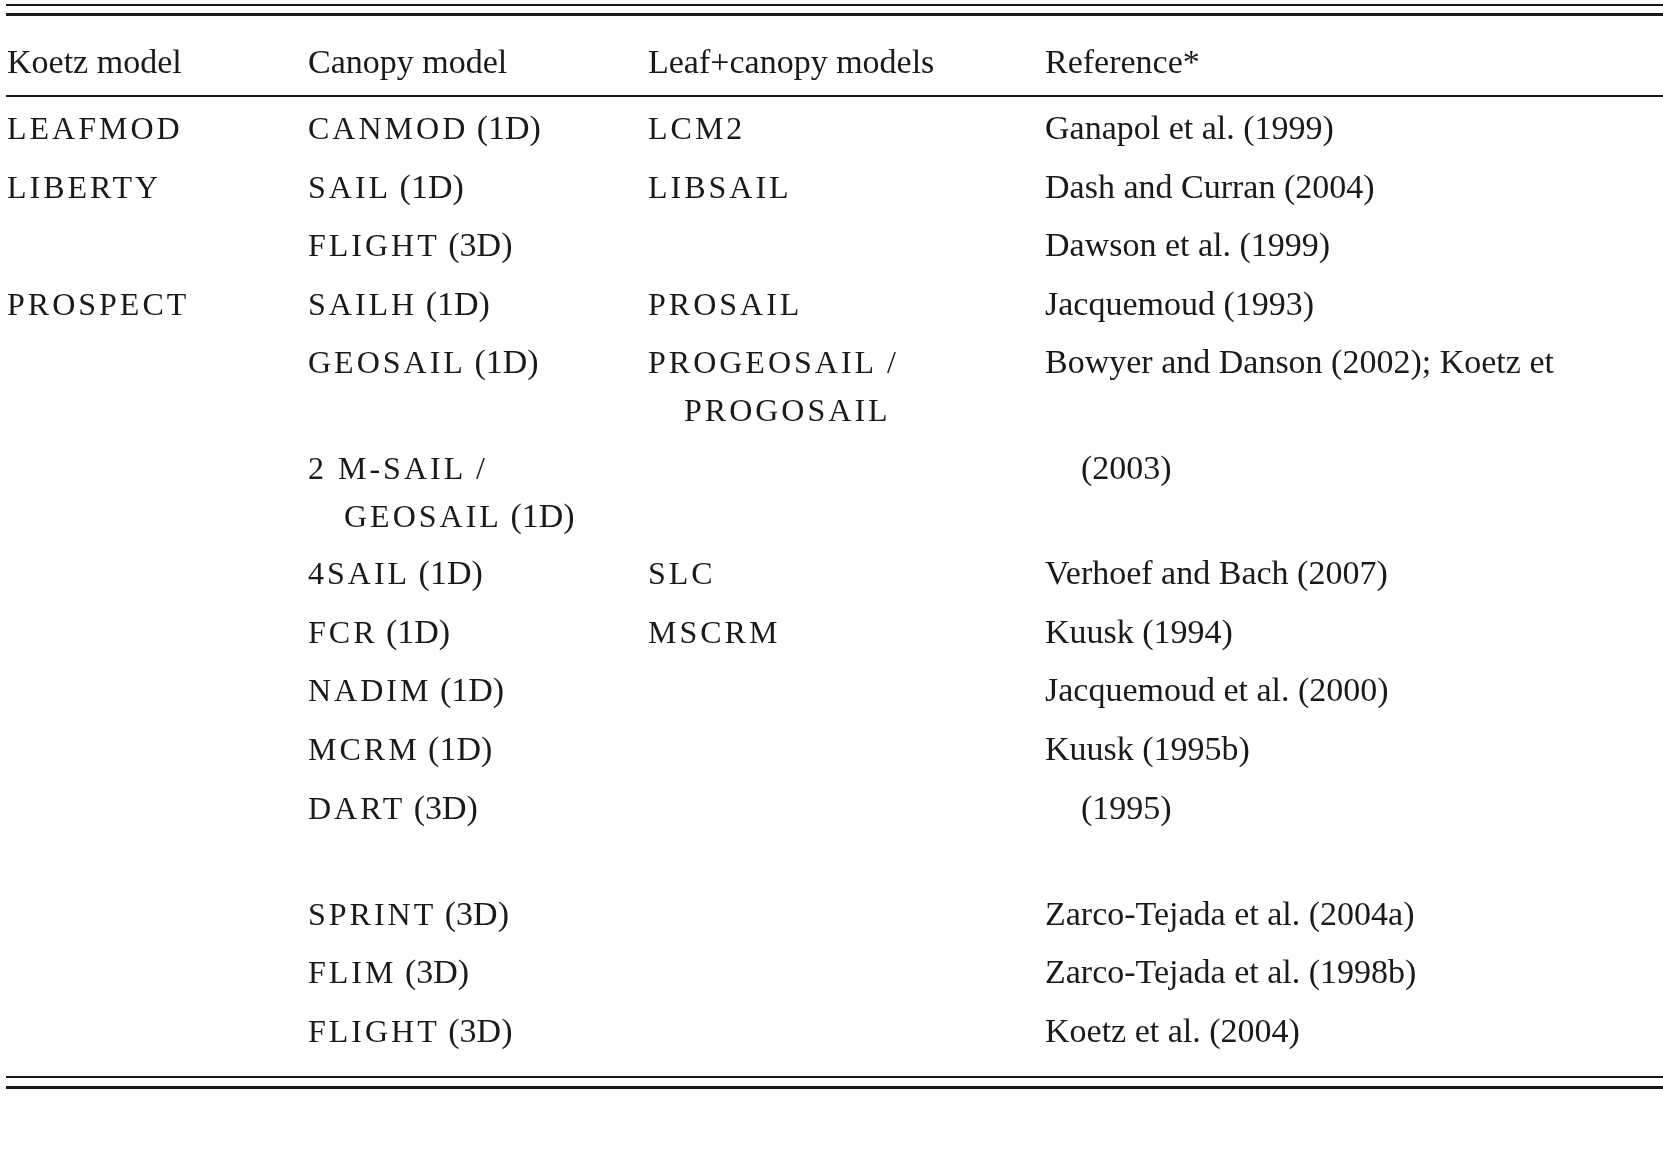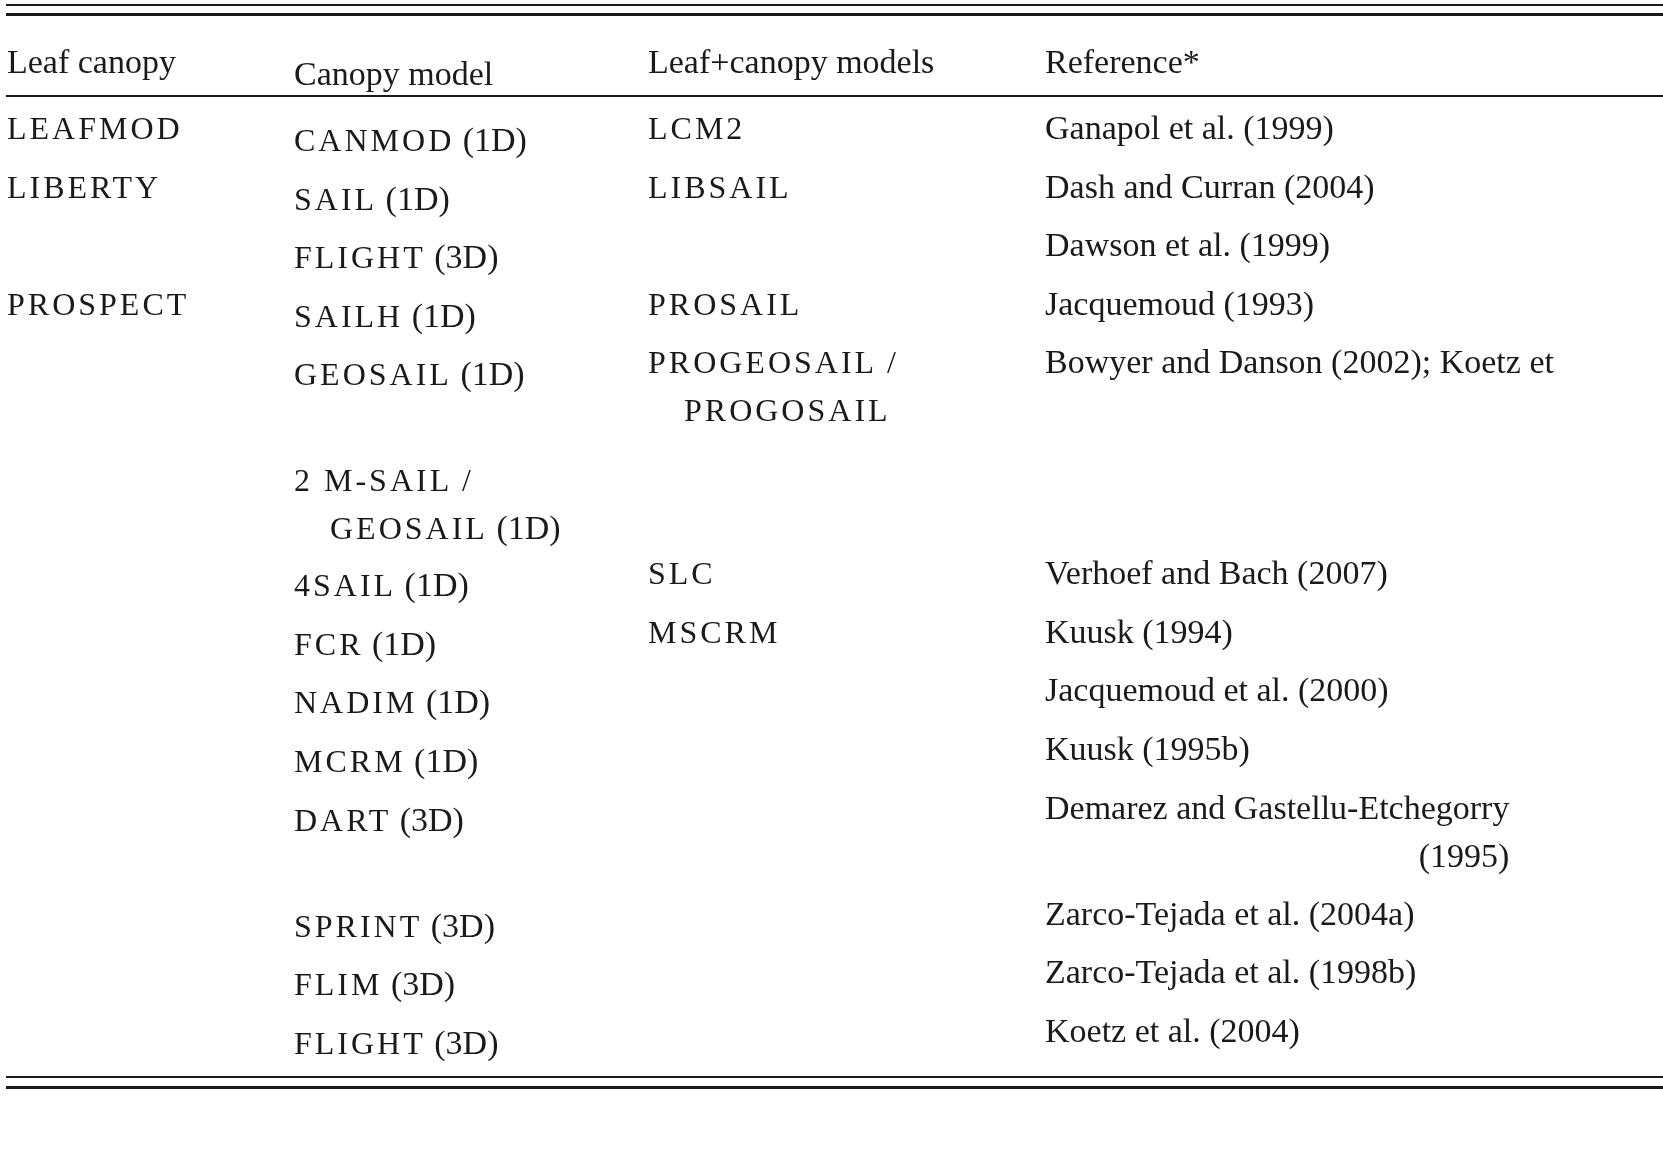--- a/index.html
+++ b/index.html
@@ -1,32 +1,32 @@
 <!DOCTYPE html>
 <html><head>
 <meta charset="utf-8">
 <style>
   html, body { margin:0; padding:0; background:#ffffff; }
   body { width:1663px; height:1159px; position:relative; overflow:hidden;
          font-family:"Liberation Serif", "DejaVu Serif", serif; color:#1a1a1a; }
   .rule { position:absolute; left:6px; right:0; background:#1a1a1a; }
   .row { position:absolute; left:0; width:1663px; font-size:34px; line-height:48px; }
   .cell { position:absolute; top:0; white-space:nowrap; }
-  .c1 { left:7px; } .c2 { left:294px;margin-top:12px; } .c3 { left:648px; } .c4 { left:1045px;text-align:right; }
+  .c1 { left:7px; } .c2 { left:308px; } .c3 { left:648px; } .c4 { left:1045px;text-align:right; }
   .sc { font-size:32px; letter-spacing:3px; text-transform:uppercase; }
   .cont { padding-left:36px; display:block; }
 </style>
 </head>
 <body>
 
 <div class="rule" style="top:4px;height:2px;"></div>
 <div class="rule" style="top:13px;height:3px;"></div>
 
 <div class="row" style="top:38px;">
-  <span class="cell c1">Leaf canopy</span>
+  <span class="cell c1">Koetz model</span>
   <span class="cell c2">Canopy model</span>
   <span class="cell c3">Leaf+canopy models</span>
   <span class="cell c4">Reference*</span>
 </div>
 
 <div class="rule" style="top:95px;height:2px;"></div>
 
 <div id="tbody">
     <div class="row" style="top: 104px;">
       <span class="cell c1 sc">LEAFMOD</span>
@@ -55,21 +55,21 @@
     <div class="row" style="top: 338px;">
       <span class="cell c1 sc"></span>
       <span class="cell c2"><span class="sc">GEOSAIL</span> <span>(1D)</span></span>
       <span class="cell c3"><span class="sc">PROGEOSAIL /</span><span class="cont sc">PROGOSAIL</span></span>
       <span class="cell c4"><span>Bowyer and Danson (2002); Koetz et</span></span>
     </div>
     <div class="row" style="top: 444px;">
       <span class="cell c1 sc"></span>
       <span class="cell c2"><span class="sc">2 M-SAIL /</span> <span></span><span class="cont"><span class="sc">GEOSAIL</span> <span>(1D)</span></span></span>
       <span class="cell c3"><span class="sc"></span></span>
-      <span class="cell c4"></span>
+      <span class="cell c4"><span class="cont">(2003)</span></span>
     </div>
     <div class="row" style="top: 549px;">
       <span class="cell c1 sc"></span>
       <span class="cell c2"><span class="sc">4SAIL</span> <span>(1D)</span></span>
       <span class="cell c3"><span class="sc">SLC</span></span>
       <span class="cell c4"><span>Verhoef and Bach (2007)</span></span>
     </div>
     <div class="row" style="top: 608px;">
       <span class="cell c1 sc"></span>
       <span class="cell c2"><span class="sc">FCR</span> <span>(1D)</span></span>
@@ -85,21 +85,21 @@
     <div class="row" style="top: 725px;">
       <span class="cell c1 sc"></span>
       <span class="cell c2"><span class="sc">MCRM</span> <span>(1D)</span></span>
       <span class="cell c3"><span class="sc"></span></span>
       <span class="cell c4"><span>Kuusk (1995b)</span></span>
     </div>
     <div class="row" style="top: 784px;">
       <span class="cell c1 sc"></span>
       <span class="cell c2"><span class="sc">DART</span> <span>(3D)</span></span>
       <span class="cell c3"><span class="sc"></span></span>
-      <span class="cell c4"><span>Demarez and Gastellu-Etchegorry</span><span class="cont">(1995)</span></span>
+      <span class="cell c4"><span class="cont">(1995)</span></span>
     </div>
     <div class="row" style="top: 890px;">
       <span class="cell c1 sc"></span>
       <span class="cell c2"><span class="sc">SPRINT</span> <span>(3D)</span></span>
       <span class="cell c3"><span class="sc"></span></span>
       <span class="cell c4"><span>Zarco-Tejada et al. (2004a)</span></span>
     </div>
     <div class="row" style="top: 948px;">
       <span class="cell c1 sc"></span>
       <span class="cell c2"><span class="sc">FLIM</span> <span>(3D)</span></span>

